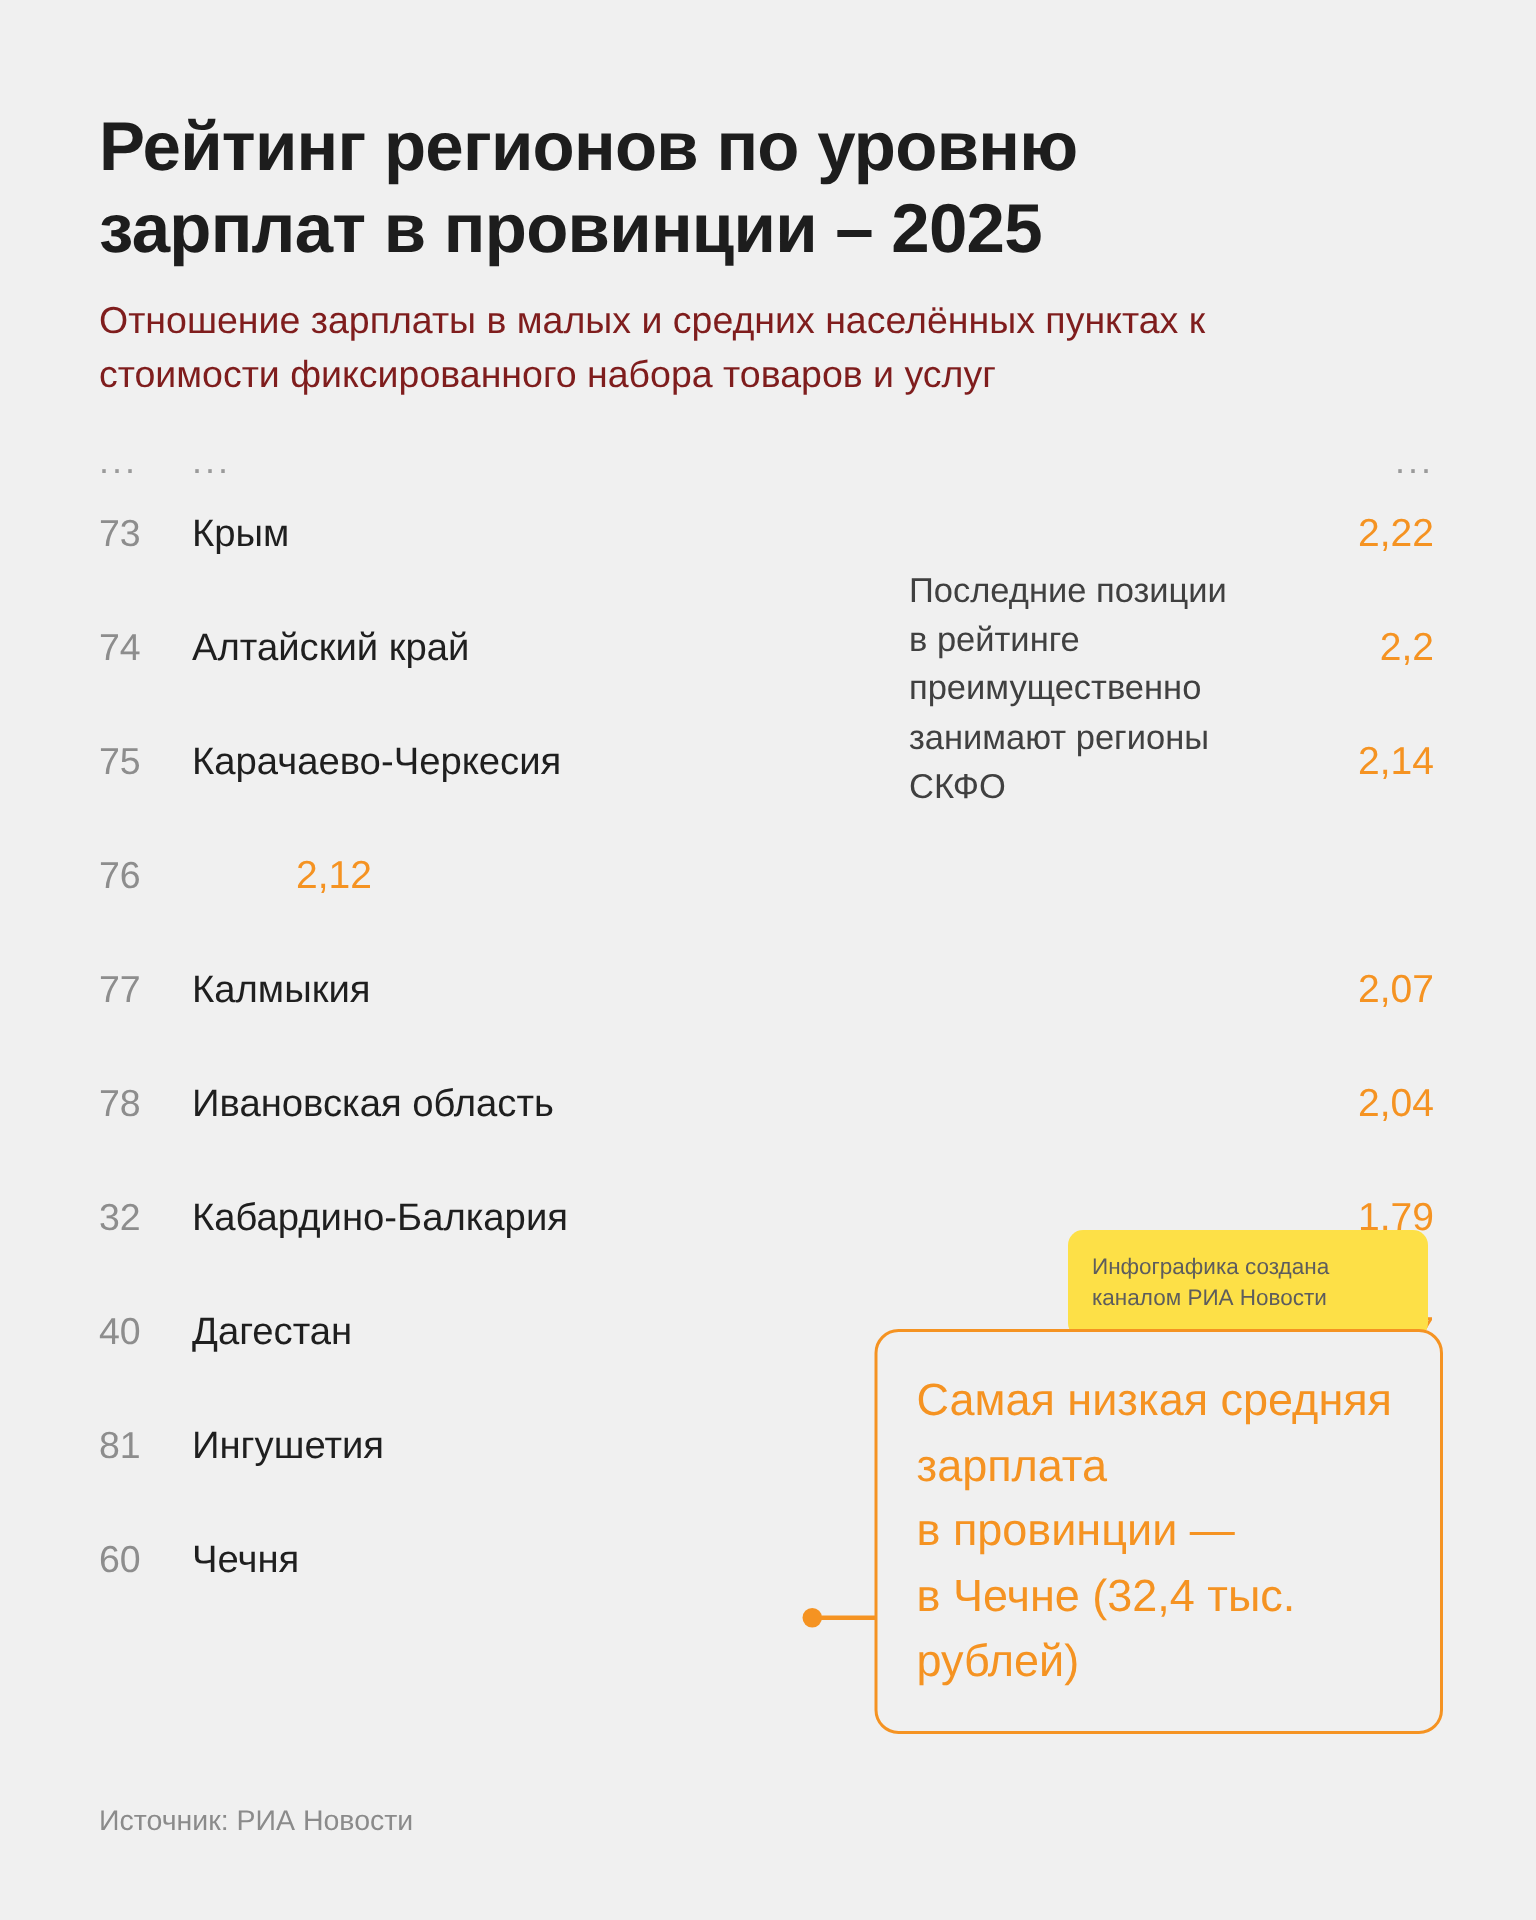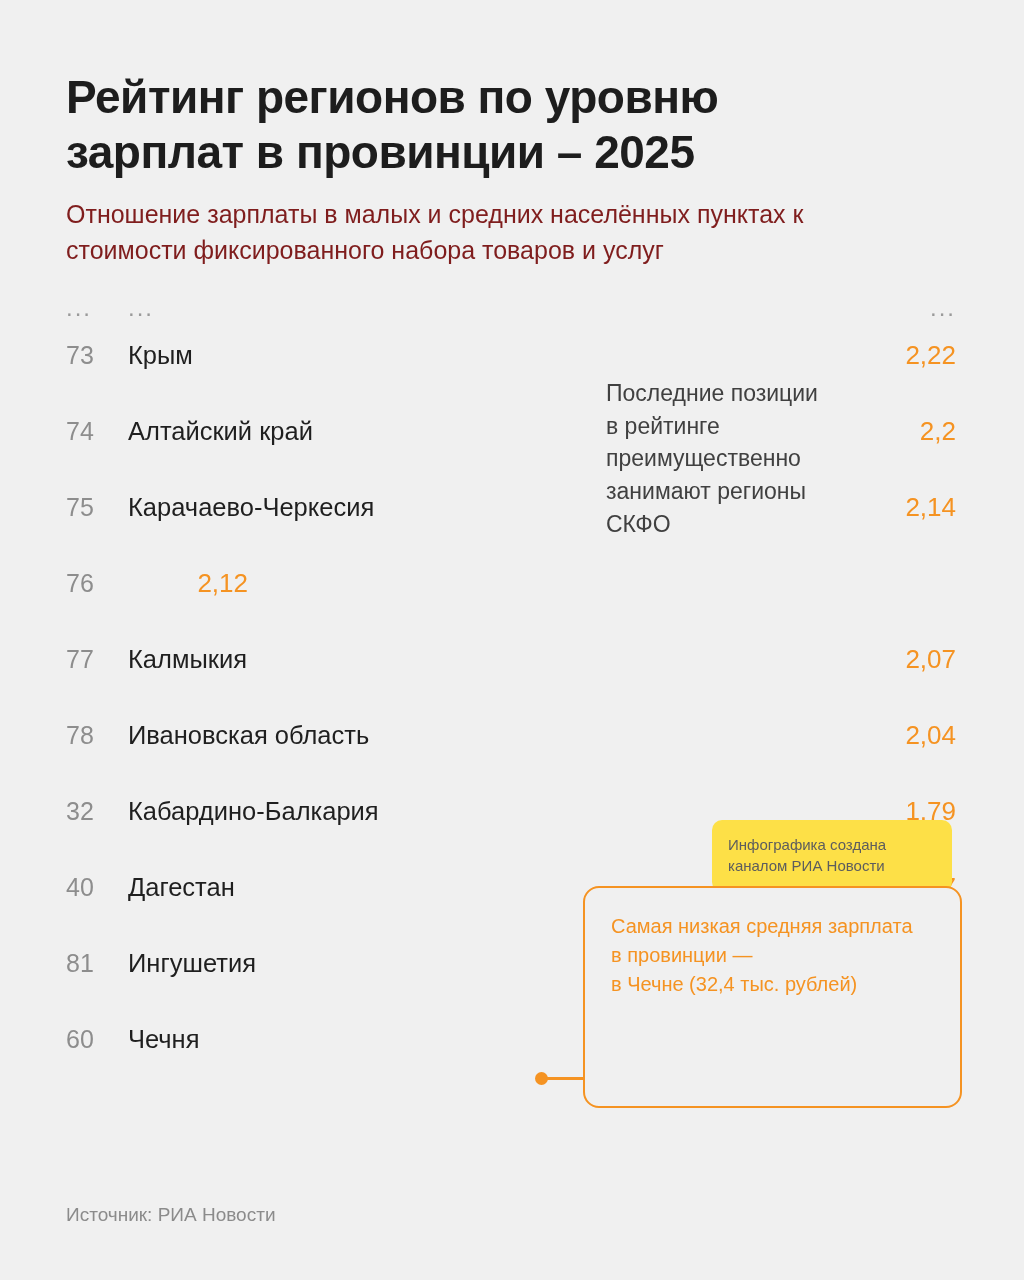--- a/index.html
+++ b/index.html
@@ -118,21 +118,21 @@
     position: absolute;
     left: 583px;
     top: 886px;
     width: 379px;
     min-height: 222px;
     box-sizing: border-box;
     border: 2.5px solid #f59322;
     border-radius: 16px;
     background: #f0f0f0;
     padding: 24px 26px;
-    font-size: 20px;
+    font-size: 30px;
     line-height: 1.45;
     color: #f59322;
     white-space: pre-line;
   }
   .callout-leader {
     position: absolute;
     left: 541px;
     top: 1077px;
     width: 44px;
     height: 3px;

